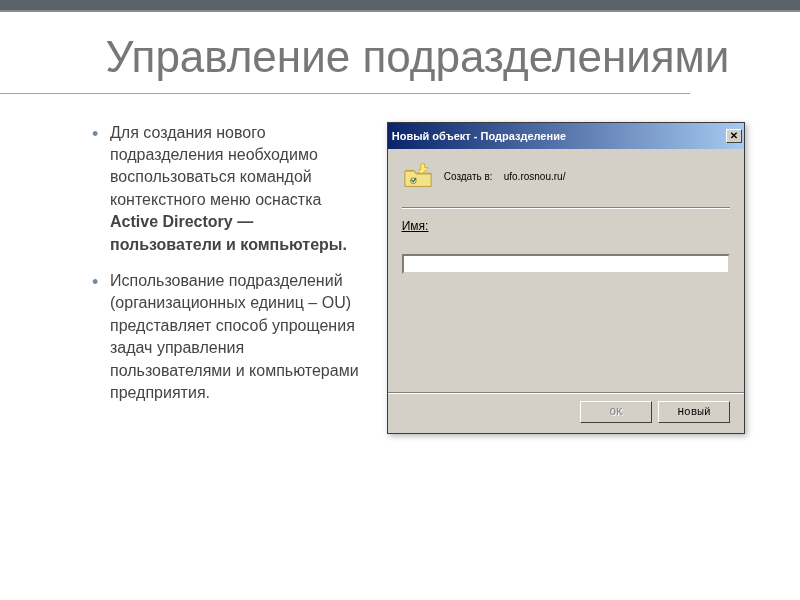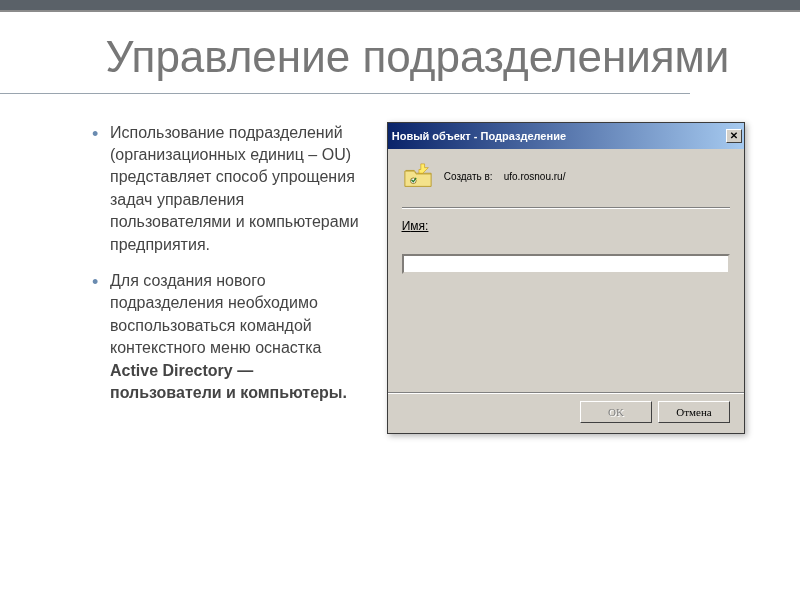--- a/index.html
+++ b/index.html
@@ -145,21 +145,21 @@
       gap: 6px;
     }
     .dlg-btn {
       width: 72px;
       height: 22px;
       background: #d4d0c8;
       border: 1px solid #fff;
       border-right-color: #404040;
       border-bottom-color: #404040;
       font-size: 11px;
-      font-family: Liberation Serif, serif;
+      font-family: Liberation Mono, monospace;
       cursor: pointer;
     }
     .dlg-btn[disabled] {
       color: #808080;
       text-shadow: 1px 1px 0 #fff;
       cursor: default;
     }
   </style>
 </head>
 <body>
@@ -167,24 +167,24 @@
 <div class="top-bar"></div>
 
 <div class="content">
   <h1 class="title">Управление подразделениями</h1>
   <div class="title-underline"></div>
 
   <div class="body-row">
 
     <ul class="bullets">
       <li>
-        <span>Использование подразделений (организационных единиц – OU) представляет способ упрощения задач управления пользователями и компьютерами предприятия.</span>
+        <span>Для создания нового подразделения необходимо воспользоваться командой контекстного меню оснастка </span><b>Active Directory — пользователи и компьютеры.</b>
       </li>
       <li>
-        <span>Для создания нового подразделения необходимо воспользоваться командой контекстного меню оснастка </span><b>Active Directory — пользователи и компьютеры.</b>
+        <span>Использование подразделений (организационных единиц – OU) представляет способ упрощения задач управления пользователями и компьютерами предприятия.</span>
       </li>
     </ul>
 
     <div class="dialog">
       <div class="dlg-titlebar">
         <span>Новый объект - Подразделение</span>
         <div class="dlg-close">✕</div>
       </div>
       <div class="dlg-body">
         <div class="dlg-header-row">
@@ -203,18 +203,18 @@
             <span>ufo.rosnou.ru/</span>
           </div>
         </div>
         <div class="dlg-divider"></div>
         <div class="dlg-label">Имя:</div>
         <input type="text" class="dlg-input" value="" style="">
         <div class="dlg-spacer"></div>
       </div>
       <div class="dlg-buttons">
         <button class="dlg-btn" disabled="">OK</button>
-        <button class="dlg-btn">Отмена</button>
+        <button class="dlg-btn">Новый</button>
       </div>
     </div>
 
   </div>
 </div>
 
 </body></html>

